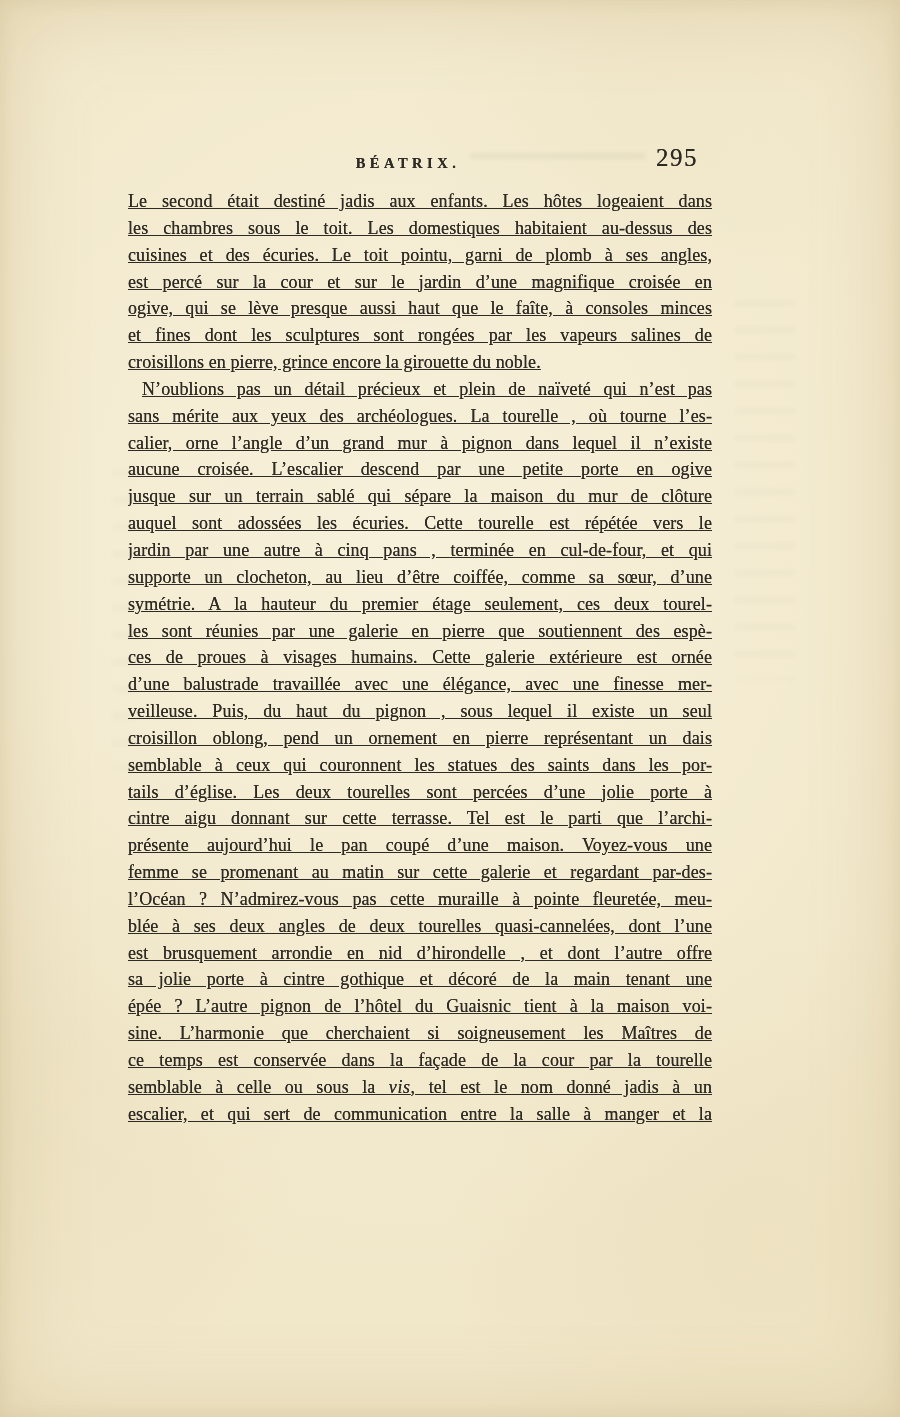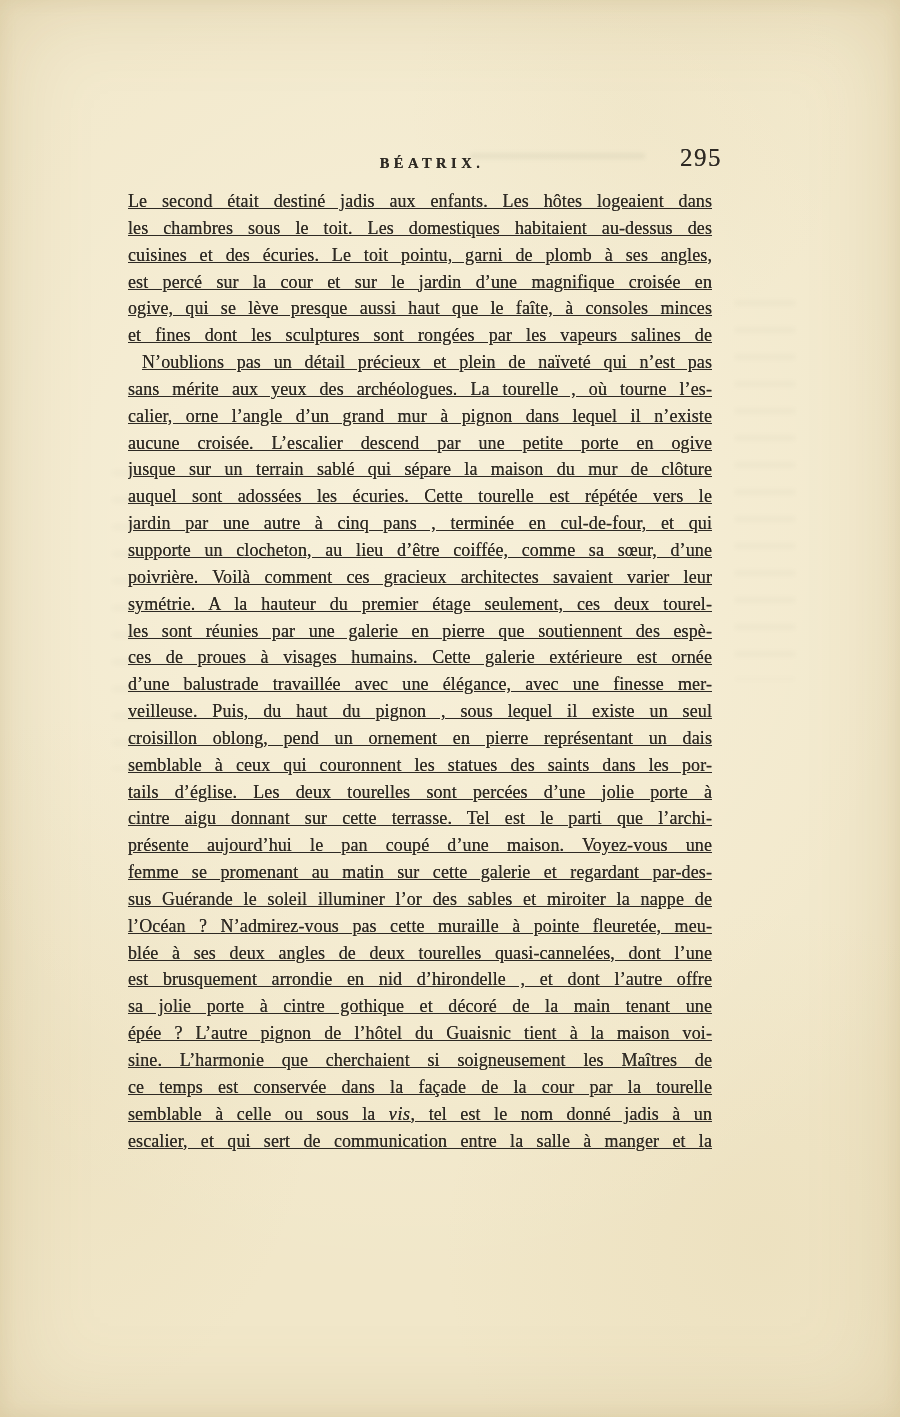--- a/index.html
+++ b/index.html
@@ -27,21 +27,21 @@
   }
   
   .ghost{
     position:absolute;pointer-events:none;filter:blur(2.2px);opacity:.16;
     background:repeating-linear-gradient(180deg, rgba(120,125,100,.55) 0 6px, transparent 6px 27px);
   }
   .ghost.g1{left:470px;top:153px;width:175px;height:16px;}
   .ghost.g2{left:735px;top:300px;width:60px;height:380px;opacity:.07;}
   .ghost.g3{left:112px;top:470px;width:30px;height:300px;opacity:.06;}
 
-  .header{position:absolute;left:140px;top:146px;width:584px;height:32px;}
+  .header{position:absolute;left:116px;top:146px;width:584px;height:32px;}
   .running-title{
     position:absolute;left:50%;top:9px;transform:translateX(-50%);
     font-size:14.5px;font-weight:700;letter-spacing:4.5px;color:var(--ink);
     text-shadow:0 0 .4px rgba(46,42,36,.85);white-space:nowrap;
   }
   .page-number{
     position:absolute;right:2px;top:-2px;
     font-size:25px;letter-spacing:1.5px;color:var(--ink);
     text-shadow:0 0 .4px rgba(46,42,36,.85);
   }
@@ -72,41 +72,40 @@
   <span class="page-number">295</span>
 </div>
 
 <div class="textblock">
     <div class="line"><span>Le second était destiné jadis aux enfants. Les hôtes logeaient dans</span></div>
     <div class="line"><span>les chambres sous le toit. Les domestiques habitaient au-dessus des</span></div>
     <div class="line"><span>cuisines et des écuries. Le toit pointu, garni de plomb à ses angles,</span></div>
     <div class="line"><span>est percé sur la cour et sur le jardin d’une magnifique croisée en</span></div>
     <div class="line"><span>ogive, qui se lève presque aussi haut que le faîte, à consoles minces</span></div>
     <div class="line"><span>et fines dont les sculptures sont rongées par les vapeurs salines de</span></div>
+    <div class="line flush"><span>croisillons en pierre, grince encore la girouette du noble.</span></div>
     <div class="line indent"><span>N’oublions pas un détail précieux et plein de naïveté qui n’est pas</span></div>
     <div class="line"><span>sans mérite aux yeux des archéologues. La tourelle , où tourne l’es-</span></div>
     <div class="line"><span>calier, orne l’angle d’un grand mur à pignon dans lequel il n’existe</span></div>
     <div class="line"><span>aucune croisée. L’escalier descend par une petite porte en ogive</span></div>
     <div class="line"><span>jusque sur un terrain sablé qui sépare la maison du mur de clôture</span></div>
     <div class="line"><span>auquel sont adossées les écuries. Cette tourelle est répétée vers le</span></div>
     <div class="line"><span>jardin par une autre à cinq pans , terminée en cul-de-four, et qui</span></div>
     <div class="line"><span>supporte un clocheton, au lieu d’être coiffée, comme sa sœur, d’une</span></div>
-    <div class="line"><span>poivrière. Voilà comment ces gracieux architectes savaient varier leur</span></div>
     <div class="line"><span>symétrie. A la hauteur du premier étage seulement, ces deux tourel-</span></div>
     <div class="line"><span>les sont réunies par une galerie en pierre que soutiennent des espè-</span></div>
     <div class="line"><span>ces de proues à visages humains. Cette galerie extérieure est ornée</span></div>
     <div class="line"><span>d’une balustrade travaillée avec une élégance, avec une finesse mer-</span></div>
     <div class="line"><span>veilleuse. Puis, du haut du pignon , sous lequel il existe un seul</span></div>
     <div class="line"><span>croisillon oblong, pend un ornement en pierre représentant un dais</span></div>
     <div class="line"><span>semblable à ceux qui couronnent les statues des saints dans les por-</span></div>
     <div class="line"><span>tails d’église. Les deux tourelles sont percées d’une jolie porte à</span></div>
     <div class="line"><span>cintre aigu donnant sur cette terrasse. Tel est le parti que l’archi-</span></div>
     <div class="line"><span>présente aujourd’hui le pan coupé d’une maison. Voyez-vous une</span></div>
     <div class="line"><span>femme se promenant au matin sur cette galerie et regardant par-des-</span></div>
-    <div class="line"><span>sus Guérande le soleil illuminer l’or des sables et miroiter la nappe de</span></div>
     <div class="line"><span>l’Océan ? N’admirez-vous pas cette muraille à pointe fleuretée, meu-</span></div>
     <div class="line"><span>blée à ses deux angles de deux tourelles quasi-cannelées, dont l’une</span></div>
     <div class="line"><span>est brusquement arrondie en nid d’hirondelle , et dont l’autre offre</span></div>
     <div class="line"><span>sa jolie porte à cintre gothique et décoré de la main tenant une</span></div>
     <div class="line"><span>épée ? L’autre pignon de l’hôtel du Guaisnic tient à la maison voi-</span></div>
     <div class="line"><span>sine. L’harmonie que cherchaient si soigneusement les Maîtres de</span></div>
     <div class="line"><span>ce temps est conservée dans la façade de la cour par la tourelle</span></div>
     <div class="line"><span>semblable à celle ou sous la </span><span class="it">vis</span><span>, tel est le nom donné jadis à un</span></div>
     <div class="line"><span>escalier, et qui sert de communication entre la salle à manger et la</span></div>
   </div>

